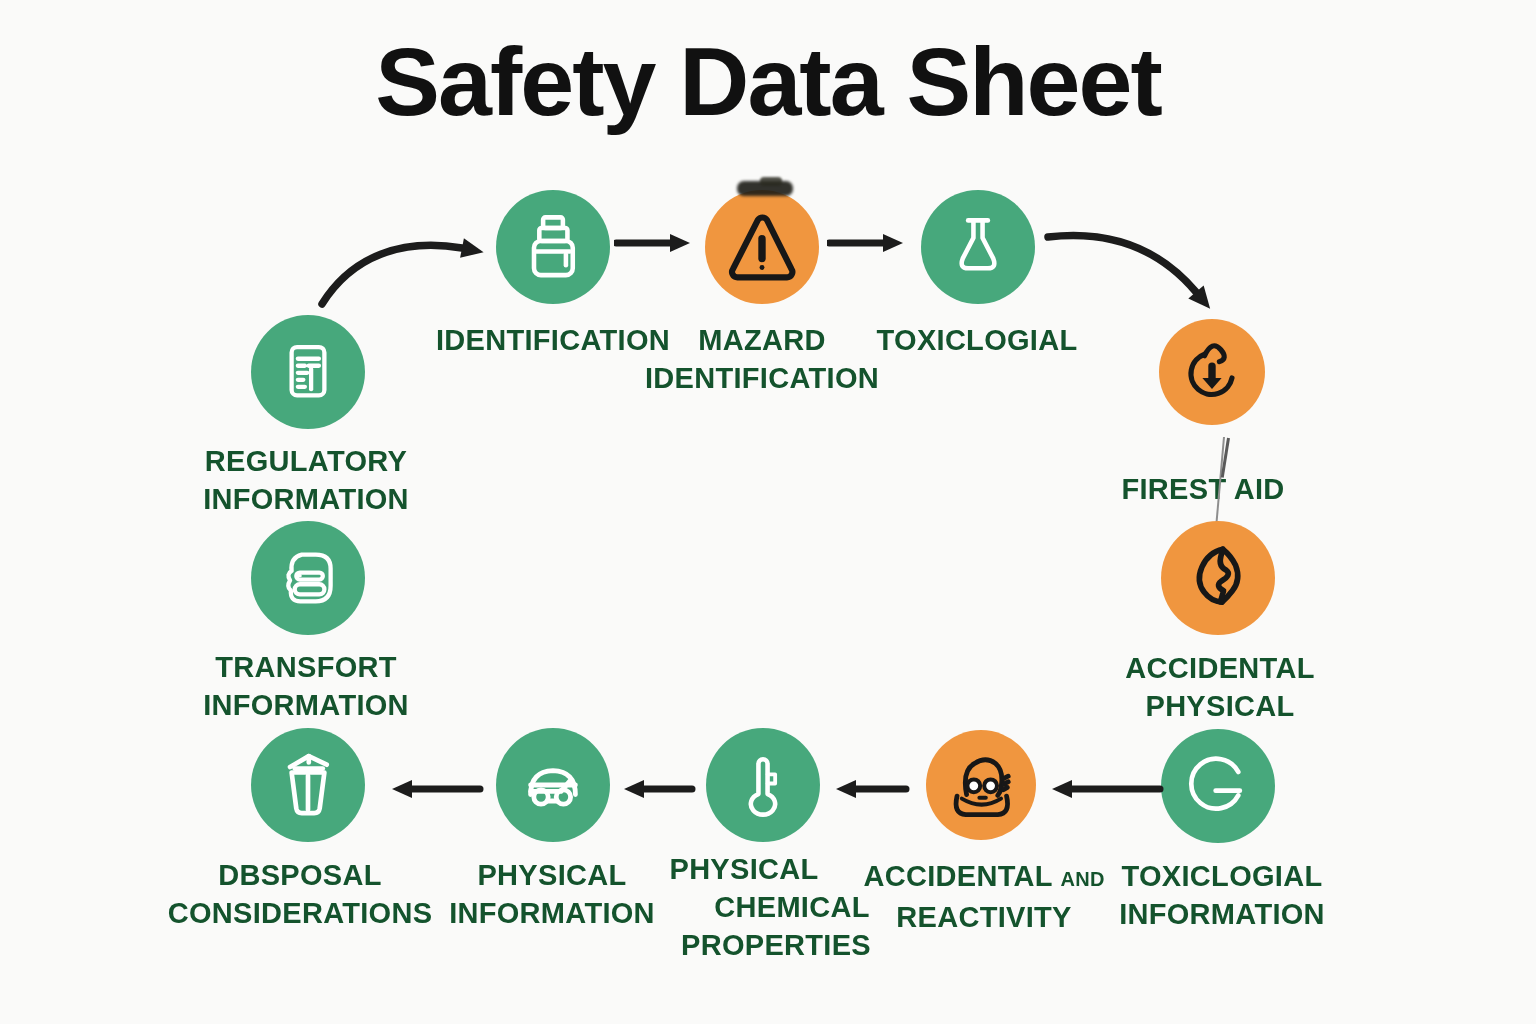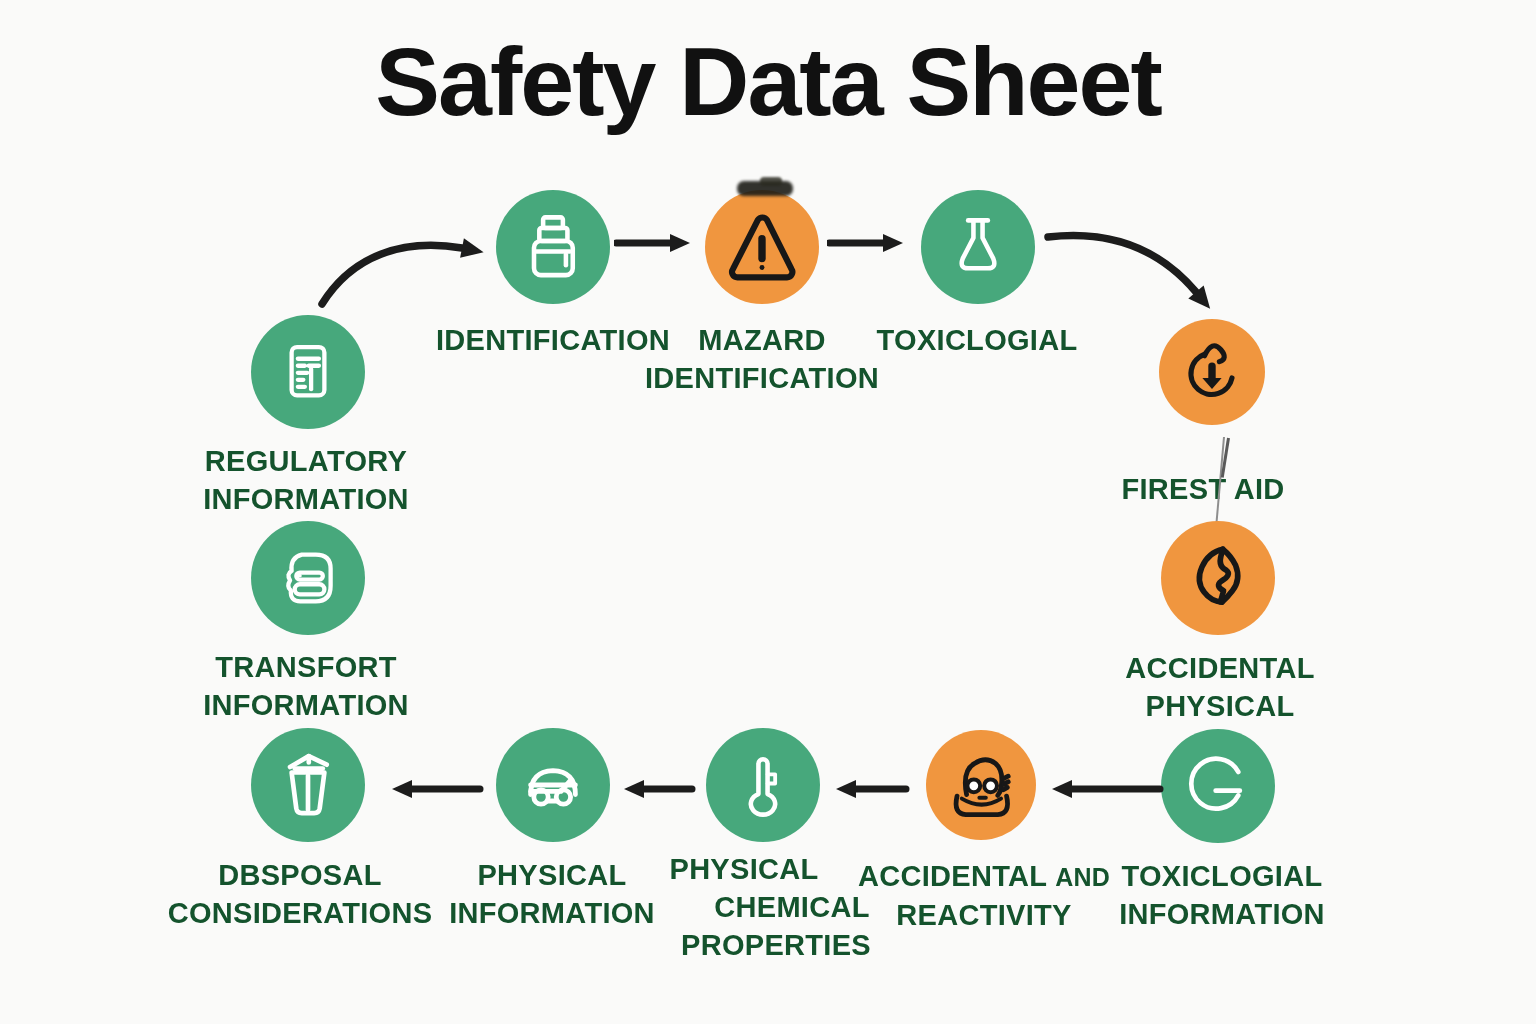--- a/index.html
+++ b/index.html
@@ -17,21 +17,21 @@
   .circle{
     position:absolute;border-radius:50%;
     display:flex;align-items:center;justify-content:center;
   }
   .circle svg{display:block;}
   .label{
     position:absolute;transform:translateX(-50%);
     font-weight:700;font-size:29px;line-height:38px;
     color:#14532d;text-align:center;white-space:nowrap;letter-spacing:.3px;
   }
-  .label .small{font-size:25px;letter-spacing:.2px;}
+  .label .small{font-size:20px;letter-spacing:.2px;}
   .label .shift-l{position:relative;left:-26px;display:block;}
   .label .shift-r{position:relative;left:22px;display:block;}
   .label .shift-m{position:relative;left:6px;display:block;}
   .arrow{position:absolute;}
   .smudge{
     position:absolute;left:737px;top:181px;width:56px;height:15px;
     background:#1d1d17;border-radius:7px;filter:blur(1.6px);opacity:.9;
   }
   .smudge2{
     position:absolute;left:760px;top:177px;width:22px;height:9px;

